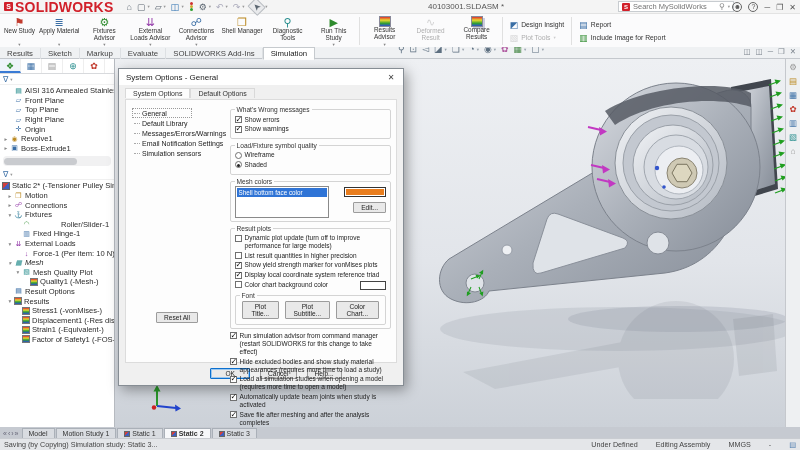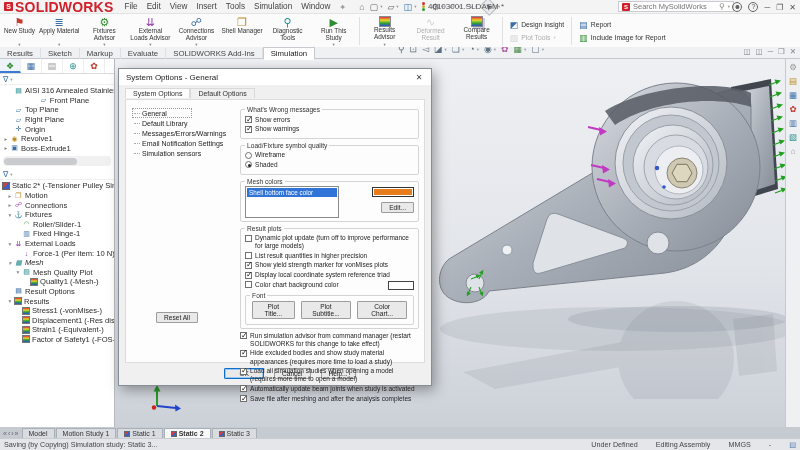--- a/index.html
+++ b/index.html
@@ -69,21 +69,21 @@
   .ti { width:9px; flex:none; font-size:7px; text-align:center; margin-right:2px; }
   .plot-ic { width:8px; height:8px; flex:none; border:1px solid #777; background:linear-gradient(180deg,#e03030,#e8d830 35%,#30a030 65%,#3050d0); margin-right:2px; }
   .study-ic { width:8px; height:8px; flex:none; background:linear-gradient(135deg,#d04040 50%,#4060c0 50%); border:1px solid #666; margin-right:2px; }
   .splitter { height:10px; margin:3px 3px; background:#f1f1f2; border-radius:4px; position:relative; }
   .splitter i { position:absolute; left:1px; top:1.5px; width:68%; height:7px; background:#c9cbcf; border-radius:4px; display:block; }
 
   
   #taskpane { position:absolute; right:0; top:0; width:15px; bottom:0; background:#eef0f2; border-left:1px solid #c5c8cd; display:flex; flex-direction:column; align-items:center; padding-top:3px; gap:4px; font-size:8.5px; }
 
   
-  #dialog { position:absolute; left:118px; top:68px; width:314px; height:318px; background:#f0f0f0; border:1px solid #868d94; box-shadow:3px 4px 12px rgba(0,0,0,.35); z-index:70; }
+  #dialog { position:absolute; left:118px; top:68px; width:286px; height:318px; background:#f0f0f0; border:1px solid #868d94; box-shadow:3px 4px 12px rgba(0,0,0,.35); z-index:70; }
   .dtitle { height:16px; background:#fff; display:flex; align-items:center; justify-content:space-between; padding:0 3px 0 7px; font-size:8px; color:#222; }
   .dclose { width:18px; text-align:center; color:#444; font-size:8px; }
   .dtabs { padding:3px 6px 0 6px; height:14px; }
   .dtab { display:inline-block; padding:1px 7px 1px 7px; font-size:7px; border:1px solid #d9d9d9; border-bottom:none; background:#f0f0f0; color:#333; }
   .dtab.active { background:#fdfdfd; position:relative; z-index:2; }
   .dpage { position:relative; margin:0 6px; height:264px; background:#fdfdfd; border:1px solid #dcdcdc; display:flex; padding:6px 5px 4px 6px; }
   .dtree { width:110px; font-size:7px; color:#222; border-left:0; padding-top:2px; }
   .dti { position:relative; padding:1.5px 0 1.5px 10px; }
   .dti::before { content:""; position:absolute; left:2px; top:50%; width:6px; border-top:1px dotted #a9a9a9; }
   .dti.first { outline:1px dotted #9a9a9a; outline-offset:-1px; width:60px; }
@@ -117,30 +117,20 @@
   #statusbar .right { margin-left:auto; display:flex; gap:18px; align-items:center; }
 </style>
 </head>
 <body>
 
 <div id="titlebar">
   <span style="display:flex;align-items:center;gap:2px;">
     <span class="logomark">S</span>
     <span class="brand">SOLIDWORKS</span>
   </span>
-  <nav id="menubar">
-    <span>File</span>
-    <span>Edit</span>
-    <span>View</span>
-    <span>Insert</span>
-    <span>Tools</span>
-    <span>Simulation</span>
-    <span>Window</span>
-    <span style="color:#999;">✦</span>
-  </nav>
   <div class="qa">
     <span>⌂</span>
     <span>▢</span>
       <span class="sml">▾</span>
     <span>▱</span>
       <span class="sml">▾</span>
     <span style="color:#2a6fb0;">◫</span>
       <span class="sml">▾</span>
     <span class="traffic">
         <i class="t-r"></i>
@@ -375,21 +365,21 @@
     <div class="filterrow">
         <span>∇</span>
         <span class="sml">▾</span>
       </div>
 
     <div class="tree">
       <div class="trow" style="padding-left:14px;">
           <span class="ti c-teal">▤</span>
           <span>AISI 316 Annealed Stainless Steel Bar (S</span>
         </div>
-      <div class="trow" style="padding-left:14px;justify-content:center;">
+      <div class="trow" style="padding-left:14px;">
           <span class="ti c-blue">▱</span>
           <span>Front Plane</span>
         </div>
       <div class="trow" style="padding-left:14px;">
           <span class="ti c-blue">▱</span>
           <span>Top Plane</span>
         </div>
       <div class="trow" style="padding-left:14px;">
           <span class="ti c-blue">▱</span>
           <span>Right Plane</span>
@@ -431,21 +421,21 @@
       <div class="trow" style="padding-left:6px;">
           <span class="arr">▸</span>
           <span class="ti c-purple">☍</span>
           <span>Connections</span>
         </div>
       <div class="trow" style="padding-left:6px;">
           <span class="arr">▾</span>
           <span class="ti c-green">⚓</span>
           <span>Fixtures</span>
         </div>
-      <div class="trow" style="padding-left:22px;">
+      <div class="trow" style="padding-left:22px;gap:28px;">
           <span class="ti c-green">◠</span>
           <span>Roller/Slider-1</span>
         </div>
       <div class="trow" style="padding-left:22px;">
           <span class="ti c-blue">▥</span>
           <span>Fixed Hinge-1</span>
         </div>
       <div class="trow" style="padding-left:6px;">
           <span class="arr">▾</span>
           <span class="ti c-purple">⇊</span>

